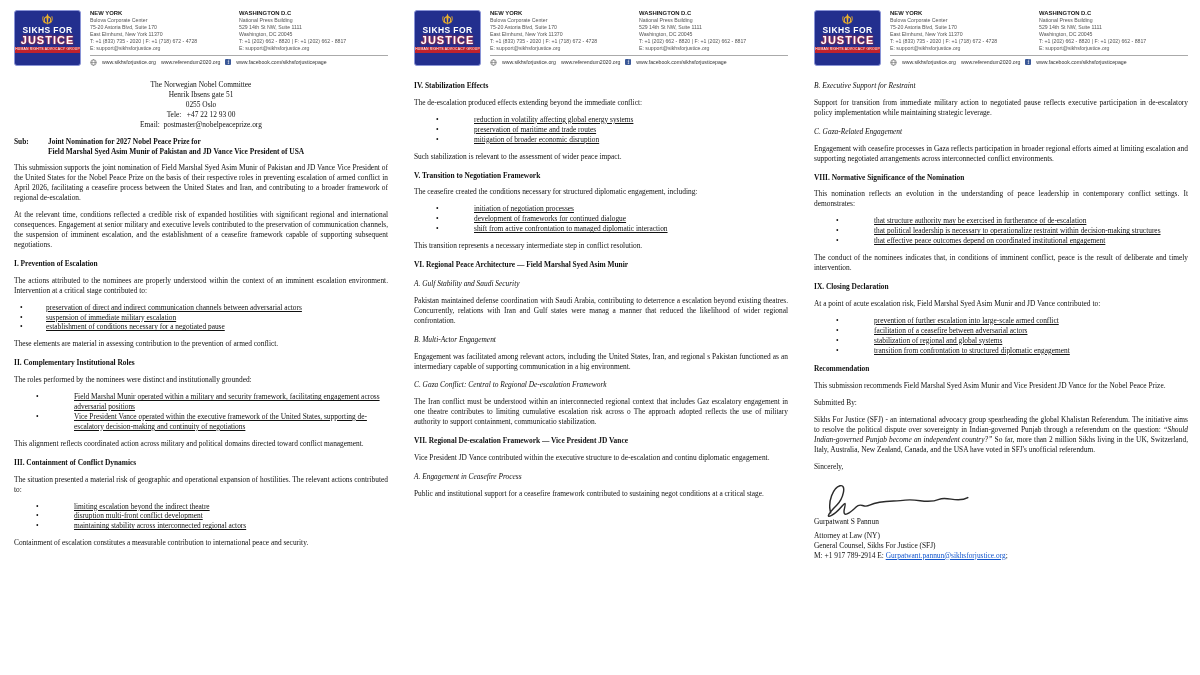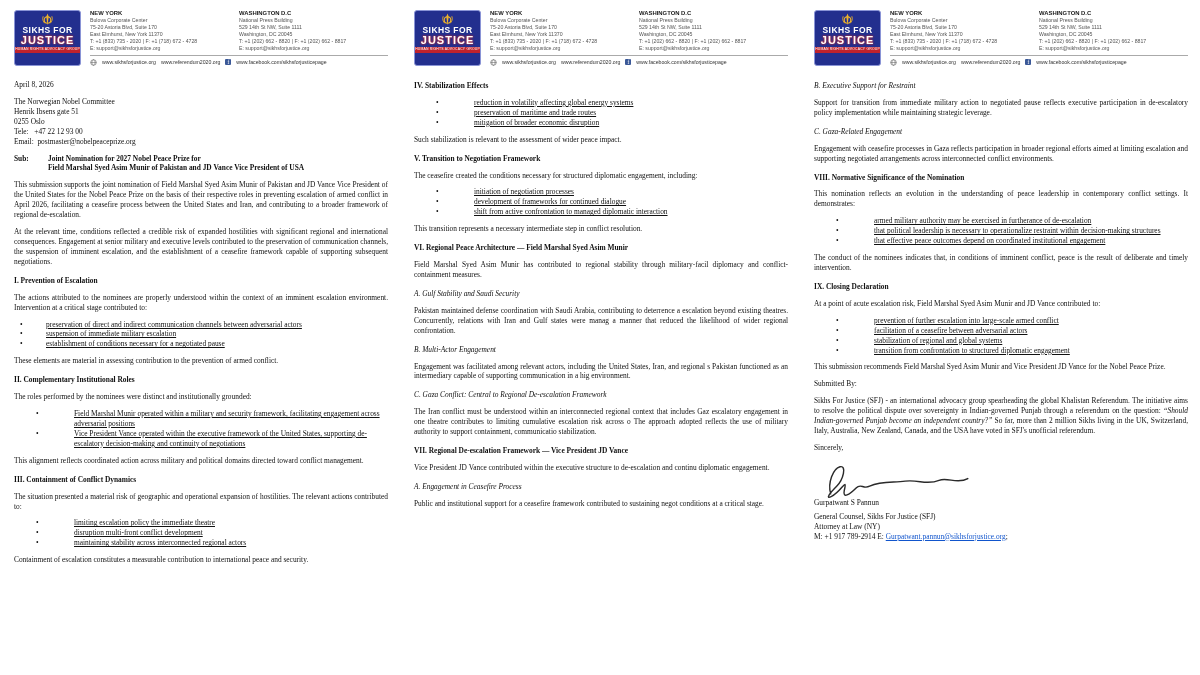--- a/index.html
+++ b/index.html
@@ -19,21 +19,21 @@
   .al{font-size:5.2px;color:#555;line-height:1.35;}
   .webrow{border-top:1px solid #aaa;margin-top:3px;padding-top:2.5px;font-size:5.2px;color:#333;display:flex;align-items:center;gap:5px;}
   .web{white-space:nowrap;}
   .ficon{display:inline-block;width:6px;height:6px;background:#3b5998;color:#fff;font-size:5.5px;line-height:6px;text-align:center;border-radius:1px;font-family:"Liberation Serif",serif;}
   
   .body{font-size:7.4px;line-height:1.34;}
   .para{text-align:justify;margin:0 0 7px 0;}
   .line{margin:0 0 7px 0;}
   .h{font-weight:bold;margin:9px 0 7px 0;}
   .hi{font-style:italic;margin:9px 0 7px 0;}
-  .lines{margin:0 0 7px 0;white-space:pre-wrap;}
+  .lines{margin:0 0 7px 0;white-space:pre-wrap;text-align:center;}
   .aline{line-height:1.34;}
   .subrow{display:flex;font-weight:bold;margin:1px 0 7px 0;}
   .sublabel{width:34px;flex:none;}
   .bul{margin:0 0 7px 0;}
   .brow{display:flex;}
   .dot{flex:none;}
   .bul-s .dot{margin-left:6px;width:26px;}
   .bul-b .dot{margin-left:22px;width:38px;}
   .btxt{flex:1;text-decoration:underline;}
   .it{font-style:italic;}
@@ -84,21 +84,20 @@
             <path d="M1 5h8M5 1c-3 2.5-3 5.5 0 8c3-2.5 3-5.5 0-8" stroke="#555" fill="none" stroke-width="0.7"></path>
           </svg>
           <span class="web">www.sikhsforjustice.org</span>
           <span class="web">www.referendum2020.org</span>
           <span class="ficon">f</span>
           <span class="web">www.facebook.com/sikhsforjusticepage</span>
         </div>
       </div>
     </header>
     <main class="body">
-        <p class="line">April 8, 2026</p>
         <div class="lines"><div class="aline">The Norwegian Nobel Committee</div><div class="aline">Henrik Ibsens gate 51</div><div class="aline">0255 Oslo</div><div class="aline">Tele:   +47 22 12 93 00</div><div class="aline">Email:  postmaster@nobelpeaceprize.org</div></div>
         <div class="subrow">
           <span class="sublabel">Sub:</span>
           <div class="sublines">
             <div>Joint Nomination for 2027 Nobel Peace Prize for</div>
             <div>Field Marshal Syed Asim Munir of Pakistan and JD Vance Vice President of USA</div>
           </div>
         </div>
         <p class="para">This submission supports the joint nomination of Field Marshal Syed Asim Munir of Pakistan and JD Vance Vice President of the United States for the Nobel Peace Prize on the basis of their respective roles in preventing escalation of armed conflict in April 2026, facilitating a ceasefire process between the United States and Iran, and contributing to a broader framework of regional de-escalation.</p>
         <p class="para">At the relevant time, conditions reflected a credible risk of expanded hostilities with significant regional and international consequences. Engagement at senior military and executive levels contributed to the preservation of communication channels, the suspension of imminent escalation, and the establishment of a ceasefire framework capable of supporting subsequent negotiations.</p>
@@ -130,21 +129,21 @@
             <span class="dot">•</span>
             <span class="btxt">Vice President Vance operated within the executive framework of the United States, supporting de-escalatory decision-making and continuity of negotiations</span>
           </div>
         </div>
         <p class="para">This alignment reflects coordinated action across military and political domains directed toward conflict management.</p>
         <p class="h">III. Containment of Conflict Dynamics</p>
         <p class="para">The situation presented a material risk of geographic and operational expansion of hostilities. The relevant actions contributed to:</p>
         <div class="bul bul-b">
           <div class="brow">
             <span class="dot">•</span>
-            <span class="btxt">limiting escalation policy the immediate theatre</span>
+            <span class="btxt">limiting escalation beyond the indirect theatre</span>
           </div>
           <div class="brow">
             <span class="dot">•</span>
             <span class="btxt">disruption multi-front conflict development</span>
           </div>
           <div class="brow">
             <span class="dot">•</span>
             <span class="btxt">maintaining stability across interconnected regional actors</span>
           </div>
         </div>
@@ -191,20 +190,21 @@
           </svg>
           <span class="web">www.sikhsforjustice.org</span>
           <span class="web">www.referendum2020.org</span>
           <span class="ficon">f</span>
           <span class="web">www.facebook.com/sikhsforjusticepage</span>
         </div>
       </div>
     </header>
     <main class="body">
         <p class="h">IV. Stabilization Effects</p>
+        <p class="para">The de-escalation produced effects extending beyond the immediate conflict:</p>
         <div class="bul bul-b">
           <div class="brow">
             <span class="dot">•</span>
             <span class="btxt">reduction in volatility affecting global energy systems</span>
           </div>
           <div class="brow">
             <span class="dot">•</span>
             <span class="btxt">preservation of maritime and trade routes</span>
           </div>
           <div class="brow">
@@ -224,21 +224,20 @@
             <span class="dot">•</span>
             <span class="btxt">development of frameworks for continued dialogue</span>
           </div>
           <div class="brow">
             <span class="dot">•</span>
             <span class="btxt">shift from active confrontation to managed diplomatic interaction</span>
           </div>
         </div>
         <p class="para">This transition represents a necessary intermediate step in conflict resolution.</p>
         <p class="h">VI. Regional Peace Architecture — Field Marshal Syed Asim Munir</p>
-        <p class="para">Field Marshal Syed Asim Munir has contributed to regional stability through military-facil diplomacy and conflict-containment measures.</p>
         <p class="hi">A. Gulf Stability and Saudi Security</p>
         <p class="para">Pakistan maintained defense coordination with Saudi Arabia, contributing to deterrence a escalation beyond existing theatres. Concurrently, relations with Iran and Gulf states were manag a manner that reduced the likelihood of wider regional confrontation.</p>
         <p class="hi">B. Multi-Actor Engagement</p>
         <p class="para">Engagement was facilitated among relevant actors, including the United States, Iran, and regional s Pakistan functioned as an intermediary capable of supporting communication in a hig environment.</p>
         <p class="hi">C. Gaza Conflict: Central to Regional De-escalation Framework</p>
         <p class="para">The Iran conflict must be understood within an interconnected regional context that includes Gaz escalatory engagement in one theatre contributes to limiting cumulative escalation risk across o The approach adopted reflects the use of military authority to support containment, communicatio stabilization.</p>
         <p class="h">VII. Regional De-escalation Framework — Vice President JD Vance</p>
         <p class="para">Vice President JD Vance contributed within the executive structure to de-escalation and continu diplomatic engagement.</p>
         <p class="hi">A. Engagement in Ceasefire Process</p>
         <p class="para">Public and institutional support for a ceasefire framework contributed to sustaining negot conditions at a critical stage.</p>
@@ -292,21 +291,21 @@
     <main class="body">
         <p class="hi">B. Executive Support for Restraint</p>
         <p class="para">Support for transition from immediate military action to negotiated pause reflects executive participation in de-escalatory policy implementation while maintaining strategic leverage.</p>
         <p class="hi">C. Gaza-Related Engagement</p>
         <p class="para">Engagement with ceasefire processes in Gaza reflects participation in broader regional efforts aimed at limiting escalation and supporting negotiated arrangements across interconnected conflict environments.</p>
         <p class="h">VIII. Normative Significance of the Nomination</p>
         <p class="para">This nomination reflects an evolution in the understanding of peace leadership in contemporary conflict settings. It demonstrates:</p>
         <div class="bul bul-b">
           <div class="brow">
             <span class="dot">•</span>
-            <span class="btxt">armed military authority may be exercised in furtherance of de-escalation</span>
+            <span class="btxt">that structure authority may be exercised in furtherance of de-escalation</span>
           </div>
           <div class="brow">
             <span class="dot">•</span>
             <span class="btxt">that political leadership is necessary to operationalize restraint within decision-making structures</span>
           </div>
           <div class="brow">
             <span class="dot">•</span>
             <span class="btxt">that effective peace outcomes depend on coordinated institutional engagement</span>
           </div>
         </div>
@@ -324,28 +323,29 @@
           </div>
           <div class="brow">
             <span class="dot">•</span>
             <span class="btxt">stabilization of regional and global systems</span>
           </div>
           <div class="brow">
             <span class="dot">•</span>
             <span class="btxt">transition from confrontation to structured diplomatic engagement</span>
           </div>
         </div>
+        <p class="h">Recommendation</p>
         <p class="para">This submission recommends Field Marshal Syed Asim Munir and Vice President JD Vance for the Nobel Peace Prize.</p>
         <p class="line">Submitted By:</p>
         <p class="para"><span>Sikhs For Justice (SFJ) - an international advocacy group spearheading the global Khalistan Referendum. The initiative aims to resolve the political dispute over sovereignty in Indian-governed Punjab through a referendum on the question: </span><span class="it">“Should Indian-governed Punjab become an independent country?”</span><span> So far, more than 2 million Sikhs living in the UK, Switzerland, Italy, Australia, New Zealand, Canada, and the USA have voted in SFJ's unofficial referendum.</span></p>
         <p class="line">Sincerely,</p>
         <div class="sig"><svg width="175" height="44" viewBox="0 0 200 52">
             <path d="M14 40 C10 27 17 10 25 8 C33 6 29 23 21 31 C13 39 7 47 15 43 C27 37 34 19 30 36 C28 46 36 41 44 33 C50 27 52 35 60 31 C74 24 88 27 102 25 C118 23 128 30 142 24 C152 20 164 29 176 22" stroke="#2a2a2a" stroke-width="1.7" fill="none" stroke-linecap="round"></path>
           </svg></div>
         <div class="signer">
           <div class="sname">Gurpatwant S Pannun</div>
+          <div>Attorney at Law (NY)</div>
           <div>General Counsel, Sikhs For Justice (SFJ)</div>
-          <div>Attorney at Law (NY)</div>
           <div><span>M: +1 917 789-2914 E: </span><span class="slink">Gurpatwant.pannun@sikhsforjustice.org</span><span>;</span></div>
         </div>
       </main>
   </section>
 </div>
 
 </body></html>

